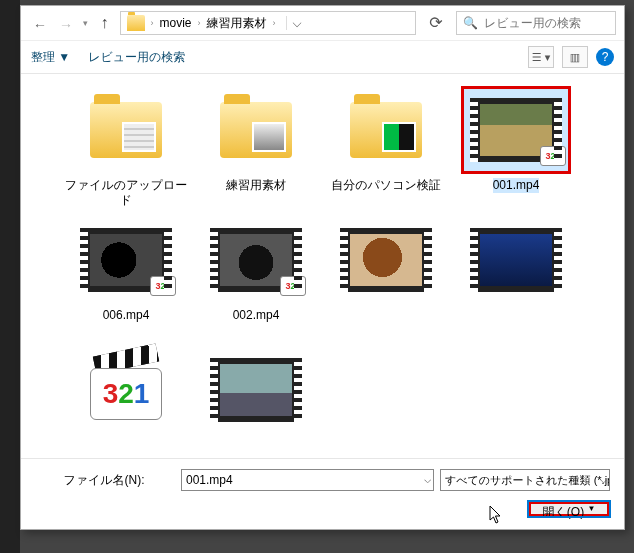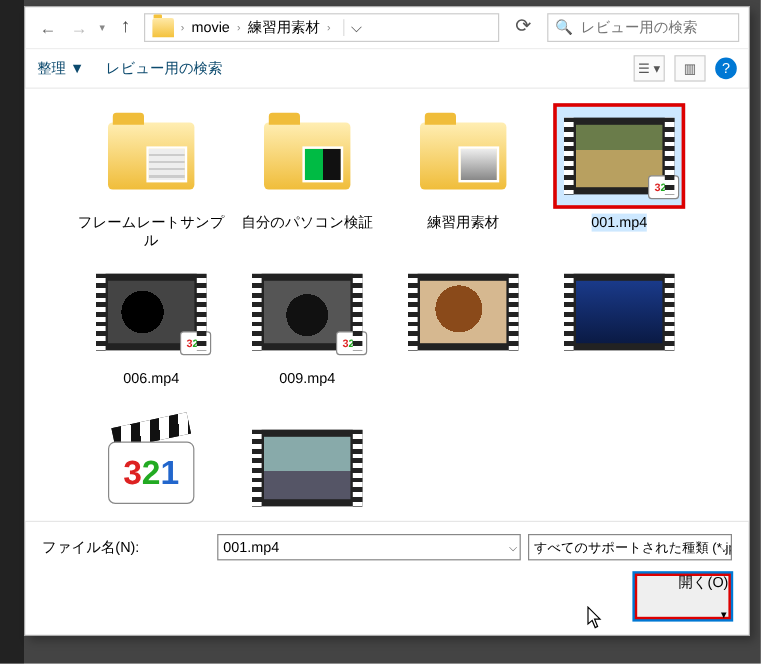--- a/index.html
+++ b/index.html
@@ -61,27 +61,27 @@
   .film.port:before{ top:0 } .film.port:after{ bottom:0; top:auto }
   .badge321 { position:absolute; right:-4px; bottom:-4px; width:26px; height:20px; background:#fff; border:1px solid #888; border-radius:3px; font-size:9px; font-weight:bold; display:flex; align-items:center; justify-content:center; }
   .badge321 span:nth-child(1){color:#d22} .badge321 span:nth-child(2){color:#2a2} .badge321 span:nth-child(3){color:#26c}
   .mpc-icon { width:80px; height:80px; position:relative; }
   .mpc-icon .board { width:64px; height:18px; background:#111; position:absolute; top:0; left:8px; transform:rotate(-12deg); }
   .mpc-icon .board:after{ content:""; position:absolute; inset:0; background:repeating-linear-gradient(100deg,#111 0 8px,#fff 8px 16px); }
   .mpc-icon .body { width:72px; height:52px; background:#fff; border:1px solid #888; border-radius:6px; position:absolute; top:18px; left:4px; display:flex; align-items:center; justify-content:center; font-size:28px; font-weight:bold; }
   .mpc-icon .body span:nth-child(1){color:#d22} .mpc-icon .body span:nth-child(2){color:#2a2} .mpc-icon .body span:nth-child(3){color:#26c}
   .bottombar { border-top:1px solid #e6e6e6; padding:10px 14px 12px 14px; }
   .fn-row { display:flex; align-items:center; gap:6px; font-size:12px; }
-  .fn-label { width:140px; text-align:left; padding-right:2px; }
+  .fn-label { width:140px; text-align:center; padding-right:2px; }
   .fn-combo { flex:1; height:22px; border:1px solid #888; display:flex; align-items:center; padding:0 4px; font-size:12px; position:relative; }
   .fn-combo .dd { position:absolute; right:2px; font-size:9px; color:#555; }
   .ft-combo { width:170px; height:22px; border:1px solid #888; display:flex; align-items:center; padding:0 4px; font-size:11px; position:relative; white-space:nowrap; overflow:hidden; }
   .ft-combo .dd { position:absolute; right:2px; font-size:9px; color:#555; }
   .btn-row { display:flex; justify-content:flex-end; gap:10px; margin-top:10px; }
-  .btn { min-width:82px; height:40px; border:1px solid #888; background:#efefef; font-size:12px; display:flex; align-items:flex-end; justify-content:center;flex-direction:column; }
+  .btn { min-width:82px; height:16px; border:1px solid #888; background:#efefef; font-size:12px; display:flex; align-items:flex-start; justify-content:center; }
   .btn.primary { outline:2px solid #0078d4; outline-offset:-1px; }
   .btn.primary.hl { border:3px solid #d00; }
   .cursor { position:absolute; left:468px; bottom:4px; width:14px; height:20px; pointer-events:none; }
   .cursor svg { filter:drop-shadow(0 0 1px #fff); }
 </style>
 </head>
 <body>
 
 <div class="bg-strip-left"></div>
 <div class="bg-icons">
@@ -136,38 +136,38 @@
   </div>
 
   <div class="filearea">
     <div class="grid">
       <div class="item">
         <div class="thumb-wrap">
             <div class="folder-big with-strip">
               <div class="inner" style="background:repeating-linear-gradient(#eee 0 4px,#ccc 4px 6px)"></div>
             </div>
           </div>
-        <div class="label">フレームレートサンプル</div>
+        <div class="label">ファイルのアップロード</div>
+      </div>
+      <div class="item">
+        <div class="thumb-wrap">
+            <div class="folder-big">
+              <div class="inner" style="background:linear-gradient(#eee,#888)"></div>
+            </div>
+          </div>
+        <div class="label">練習用素材</div>
       </div>
       <div class="item">
         <div class="thumb-wrap">
             <div class="folder-big video">
               <div class="inner" style="background:linear-gradient(90deg,#0b4 0 50%,#111 50% 100%)"></div>
             </div>
           </div>
         <div class="label">自分のパソコン検証</div>
       </div>
-      <div class="item">
-        <div class="thumb-wrap">
-            <div class="folder-big">
-              <div class="inner" style="background:linear-gradient(#eee,#888)"></div>
-            </div>
-          </div>
-        <div class="label">練習用素材</div>
-      </div>
       <div class="item selected">
         <div class="thumb-wrap">
             <div class="film">
               <div class="pic crowd"></div>
               <div class="badge321">
                 <span>3</span>
                 <span>2</span>
                 <span>1</span>
               </div>
             </div>
@@ -191,21 +191,21 @@
         <div class="thumb-wrap">
             <div class="film">
               <div class="pic bird2"></div>
               <div class="badge321">
                 <span>3</span>
                 <span>2</span>
                 <span>1</span>
               </div>
             </div>
           </div>
-        <div class="label">009.mp4</div>
+        <div class="label">002.mp4</div>
       </div>
       <div class="item">
         <div class="thumb-wrap">
             <div class="film">
               <div class="pic eagle"></div>
             </div>
           </div>
       </div>
       <div class="item">
         <div class="thumb-wrap">

